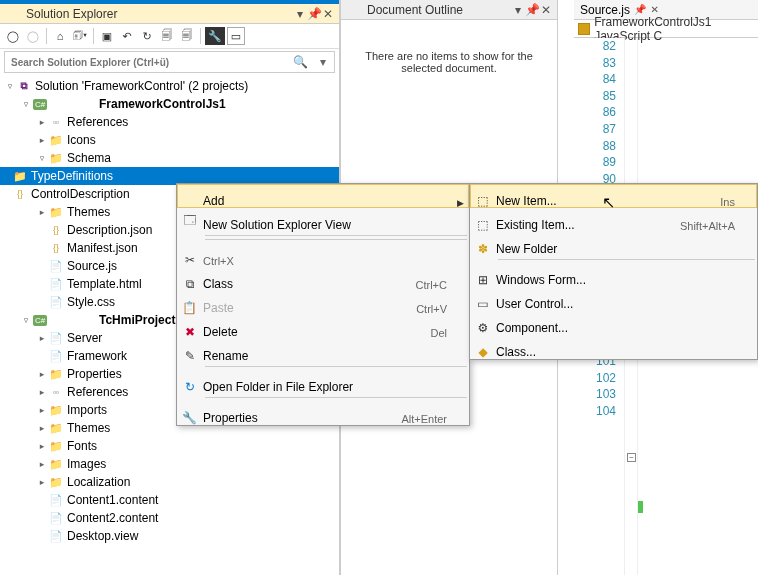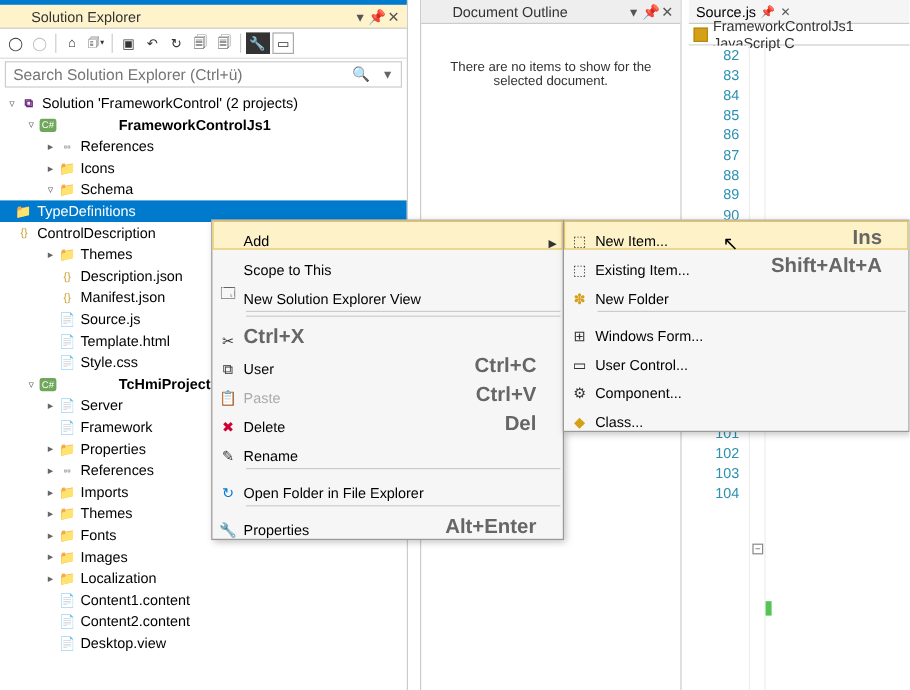--- a/index.html
+++ b/index.html
@@ -15,41 +15,41 @@
 .panel-header .title { flex: 1; margin-left: 22px; }
 .panel-header .glyph { width: 14px; text-align: center; color: #555; cursor: pointer; }
 
 
 #sol-exp { position: absolute; left: 0; top: 0; width: 340px; height: 575px; border-right: 1px solid #ccc; display: flex; flex-direction: column; background: #fff; }
 #sol-exp .blue-strip { height: 4px; background: #007acc; position: absolute; left: 0; top: 0; right: 0; }
 #toolbar { display: flex; align-items: center; gap: 2px; padding: 3px 4px; border-bottom: 1px solid #ddd; }
 #toolbar .tbtn { width: 18px; height: 18px; display: flex; align-items: center; justify-content: center; cursor: pointer; color: #333; font-size: 11px; }
 #toolbar .sep { width: 1px; height: 16px; background: #ccc; margin: 0 2px; }
 #search { border: 1px solid #ccc; margin: 2px 4px; height: 22px; display: flex; align-items: center; }
-#search input { border: none; outline: none; flex: 1; padding: 0 6px; font-size: 13px; color: #666; background: transparent; }
+#search input { border: none; outline: none; flex: 1; padding: 0 6px; font-size: 10px; color: #666; background: transparent; font-weight: bold; }
 #search .sicon { width: 22px; text-align: center; color: #666; }
 
 #tree { flex: 1; overflow: auto; padding-top: 2px; }
 .node { display: flex; align-items: center; height: 18px; white-space: nowrap; cursor: pointer; }
 .node .expander { width: 12px; text-align: center; color: #666; font-size: 9px; }
 .node .icon { width: 16px; height: 14px; margin-right: 3px; display: flex; align-items: center; justify-content: center; font-size: 10px; }
 .node.selected { background: #007acc; color: #fff; }
 .node.bold > .label { font-weight: bold; padding-left: 48px; }
 .i0{padding-left:4px}.i1{padding-left:20px}.i2{padding-left:36px}.i3{}
 
 
 .folder-icon::before { content: "📁"; font-size: 11px; }
 .file-icon::before { content: "📄"; font-size: 11px; }
 .sln-icon::before { content: "⧉"; color: #68217a; font-weight: bold; }
 .proj-icon::before { content: "C#"; font-size: 8px; background: #6fa85b; color: #fff; padding: 1px 2px; border-radius: 2px; }
 .ref-icon::before { content: "▫▫"; font-size: 8px; color: #555; }
 .brace-icon::before { content: "{}"; font-size: 9px; color: #c9a12f; }
 
 
-#doc-outline { position: absolute; left: 350px; top: 0; width: 218px; height: 575px; border-left: 1px solid #ccc; border-right: 1px solid #ccc; background: #fff; display: flex; flex-direction: column; }
+#doc-outline { position: absolute; left: 340px; top: 0; width: 218px; height: 575px; border-left: 1px solid #ccc; border-right: 1px solid #ccc; background: #fff; display: flex; flex-direction: column; }
 #doc-outline .body { padding: 30px 12px; text-align: center; color: #333; font-size: 11px; }
 
 
 #src { position: absolute; left: 574px; top: 0; right: 0; height: 575px; background: #fff; display: flex; flex-direction: column; }
 #src .tab { height: 20px; display: flex; align-items: center; padding: 0 6px; border-bottom: 1px solid #ccc; background: #f5f5f5; font-size: 11px; }
 #src .tab .x { margin-left: 4px; color: #555; font-size: 10px; }
 #dropdown-bar { height: 18px; border-bottom: 1px solid #ccc; display: flex; align-items: center; padding: 0 4px; font-size: 11px; color: #333; }
 #dropdown-bar .dd-icon { width: 14px; height: 12px; background: #d4a017; margin-right: 4px; border: 1px solid #b8860b; }
 #gutter { flex: 1; display: flex; }
 .lnums { width: 50px; text-align: right; padding-right: 8px; color: #2b91af; background: #fff; font-family: Consolas, monospace; font-size: 13px; line-height: 16.6px; }
@@ -58,21 +58,21 @@
 .fold-col .box { position: absolute; left: 2px; width: 9px; height: 9px; border: 1px solid #888; font-size: 8px; line-height: 7px; text-align: center; color: #555; }
 .code-area { flex: 1; position: relative; }
 .green-mark { position: absolute; left: 0; width: 5px; background: #54c454; }
 
 
 .ctx { position: absolute; background: #f6f6f6; border: 1px solid #999; box-shadow: 2px 2px 6px rgba(0,0,0,.25); z-index: 100; }
 .ctx .row { display: flex; align-items: flex-end; height: 24px; cursor: pointer; }
 .ctx .row:hover, .ctx .row.hovered { background: #fdf2c8; outline: 1px solid #e5c365; outline-offset: -1px; }
 .ctx .iconcol { width: 26px; text-align: center; font-size: 12px; color: #333; }
 .ctx .labelcol { flex: 1; padding-right: 40px; }
-.ctx .shortcut { color: #666; padding-right: 10px; font-size: 17px; font-weight: bold; }
+.ctx .shortcut { color: #666; padding-right: 10px; font-size: 11px; }
 .ctx .arrow { width: 12px; color: #333; font-size: 9px; }
 .ctx .sep { height: 1px; background: #ccc; margin: 3px 2px 3px 28px; }
 .ctx .disabled { color: #aaa; }
 .ctx .disabled .iconcol { color: #bbb; }
 
 #ctx1 { left: 176px; top: 183px; width: 294px; }
 #ctx2 { left: 469px; top: 183px; width: 289px; }
 
 .cursor { position: absolute; left: 602px; top: 193px; font-size: 16px; z-index: 200; pointer-events: none; color: #000; }
 
@@ -301,41 +301,35 @@
 </div>
 
 <div class="ctx" id="ctx1">
     <div class="row hovered">
       <span class="iconcol" style=""></span>
       <span class="labelcol">Add</span>
       <span class="shortcut"></span>
       <span class="arrow">▶</span>
     </div>
     <div class="row">
-      <span class="iconcol" style=""></span>
-      <span class="labelcol">Scope to This</span>
-      <span class="shortcut"></span>
-      <span class="arrow"></span>
-    </div>
-    <div class="row">
       <span class="iconcol" style="">🗔</span>
       <span class="labelcol">New Solution Explorer View</span>
       <span class="shortcut"></span>
       <span class="arrow"></span>
     </div>
     <div class="sep"></div>
     <div class="sep"></div>
     <div class="row">
       <span class="iconcol" style="">✂</span>
       <span class="shortcut">Ctrl+X</span>
       <span class="arrow"></span>
     </div>
     <div class="row">
       <span class="iconcol" style="">⧉</span>
-      <span class="labelcol">User</span>
+      <span class="labelcol">Class</span>
       <span class="shortcut">Ctrl+C</span>
       <span class="arrow"></span>
     </div>
     <div class="row disabled">
       <span class="iconcol" style="">📋</span>
       <span class="labelcol">Paste</span>
       <span class="shortcut">Ctrl+V</span>
       <span class="arrow"></span>
     </div>
     <div class="row">

